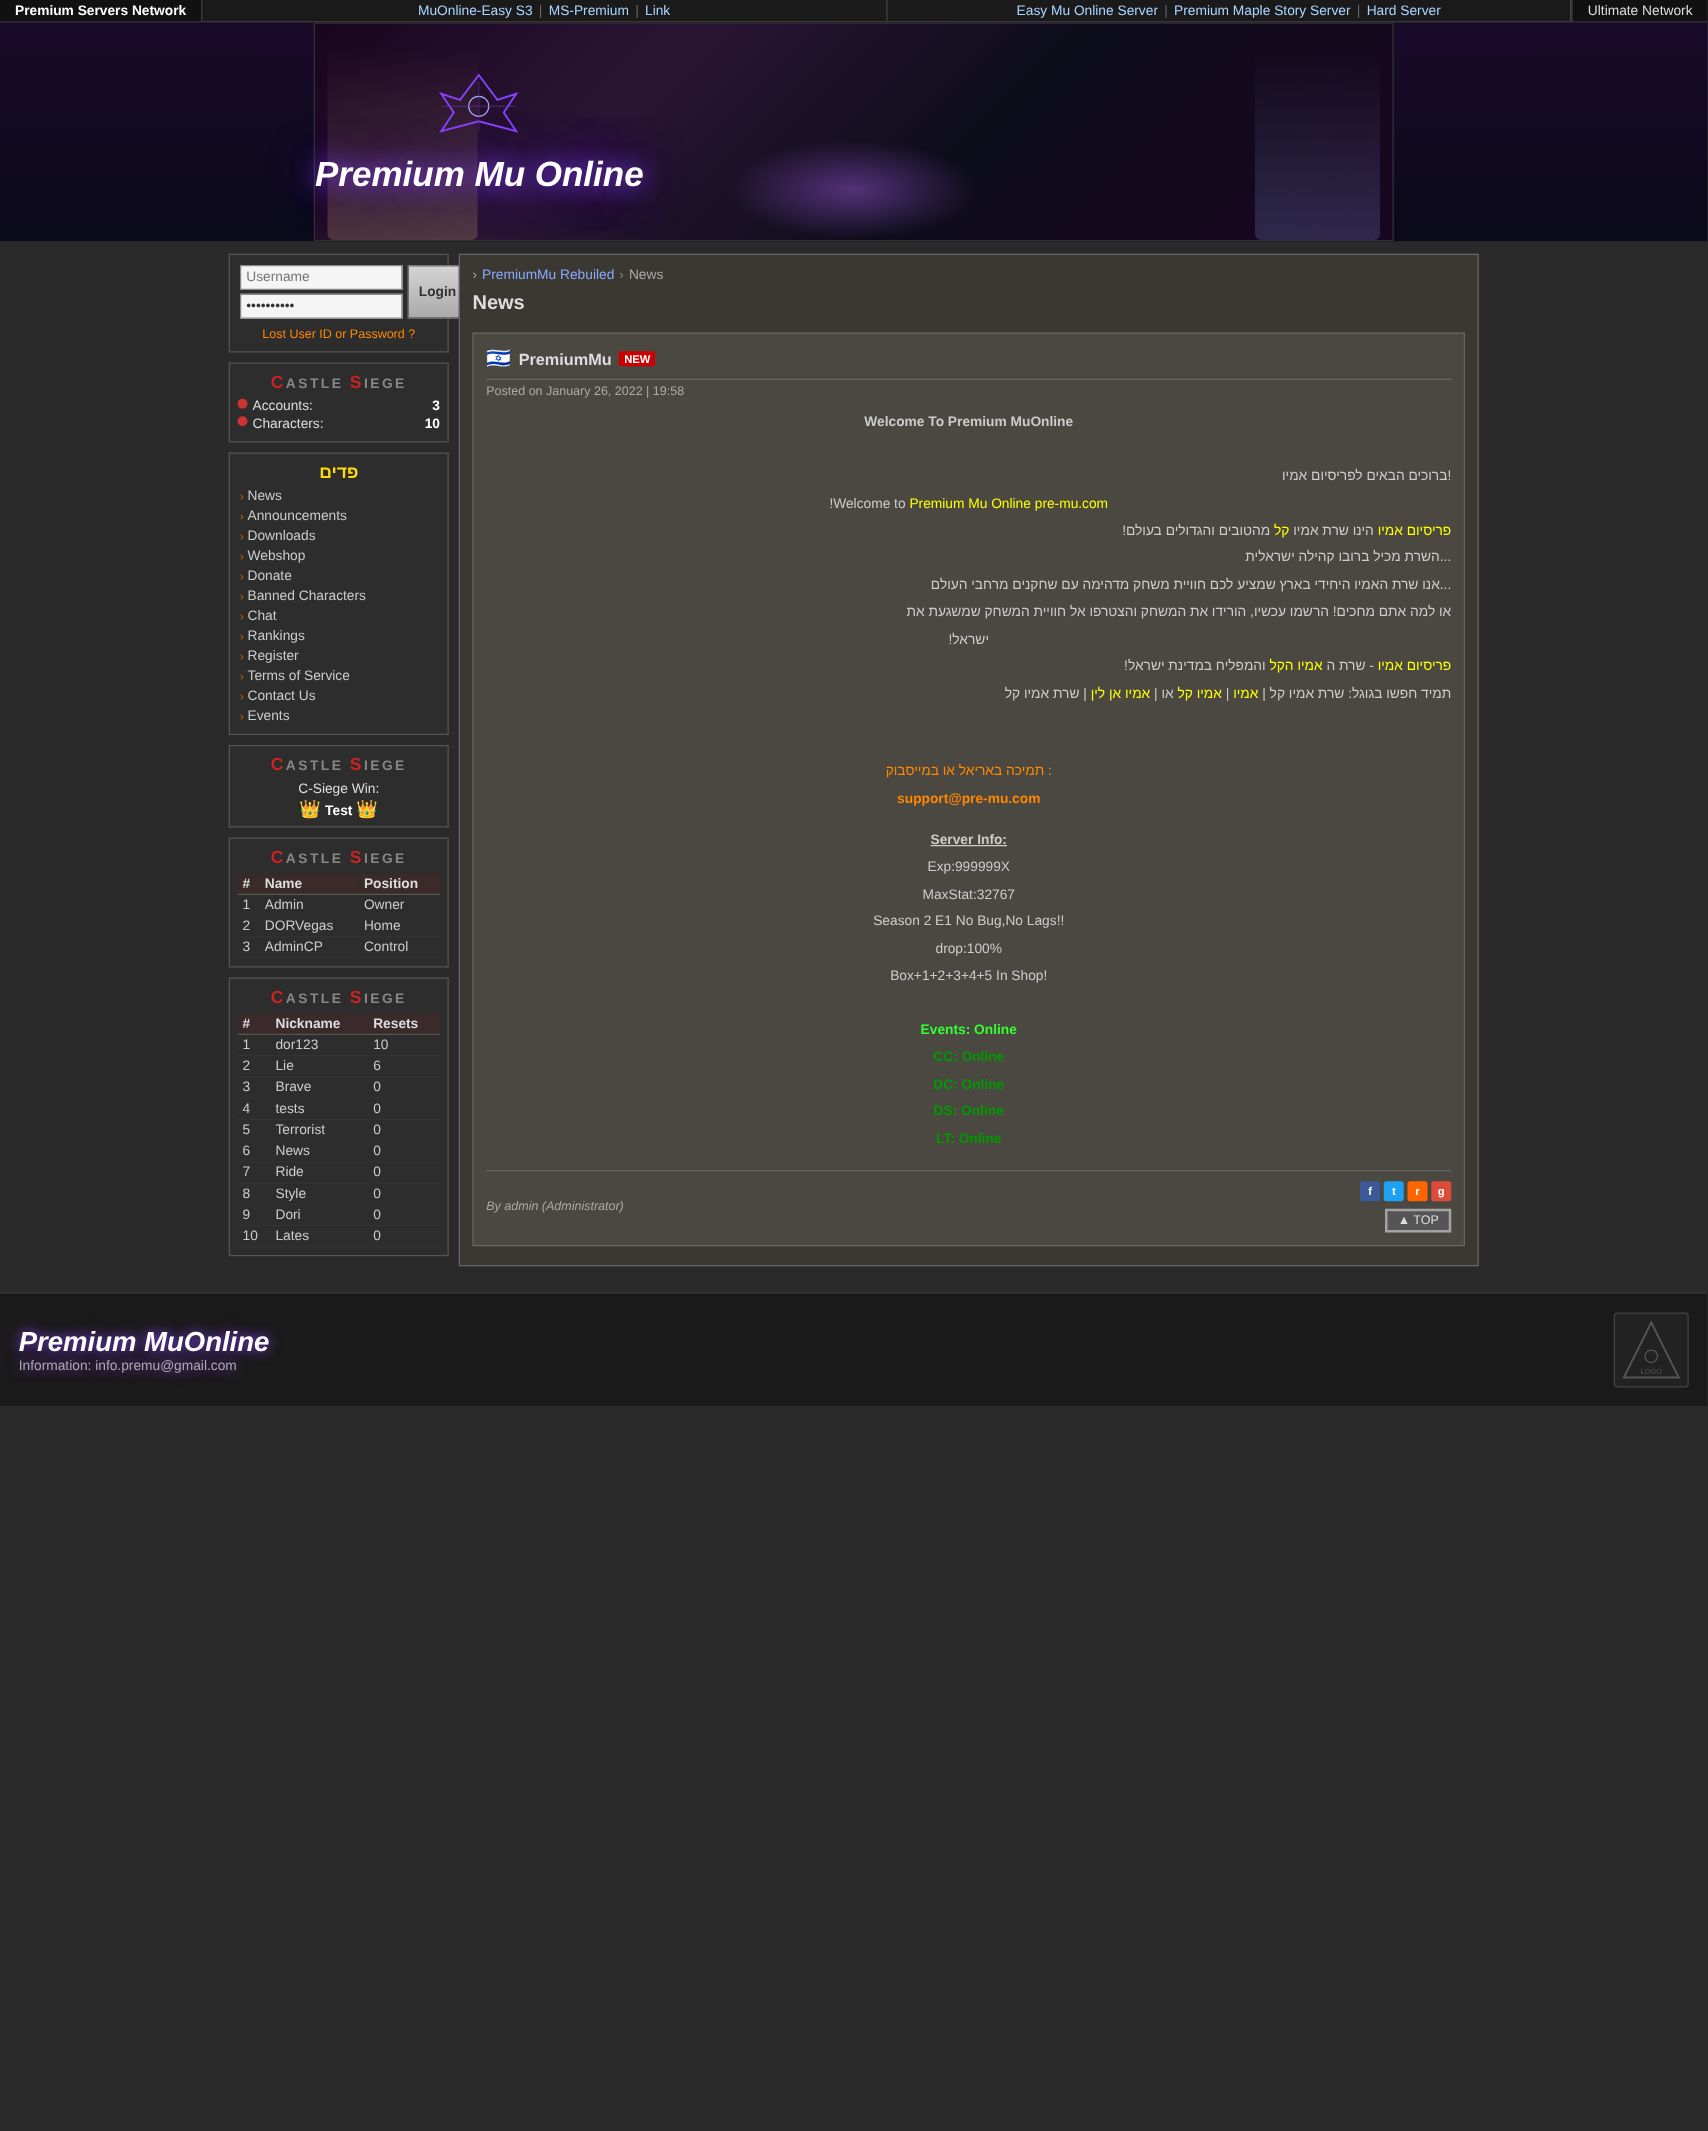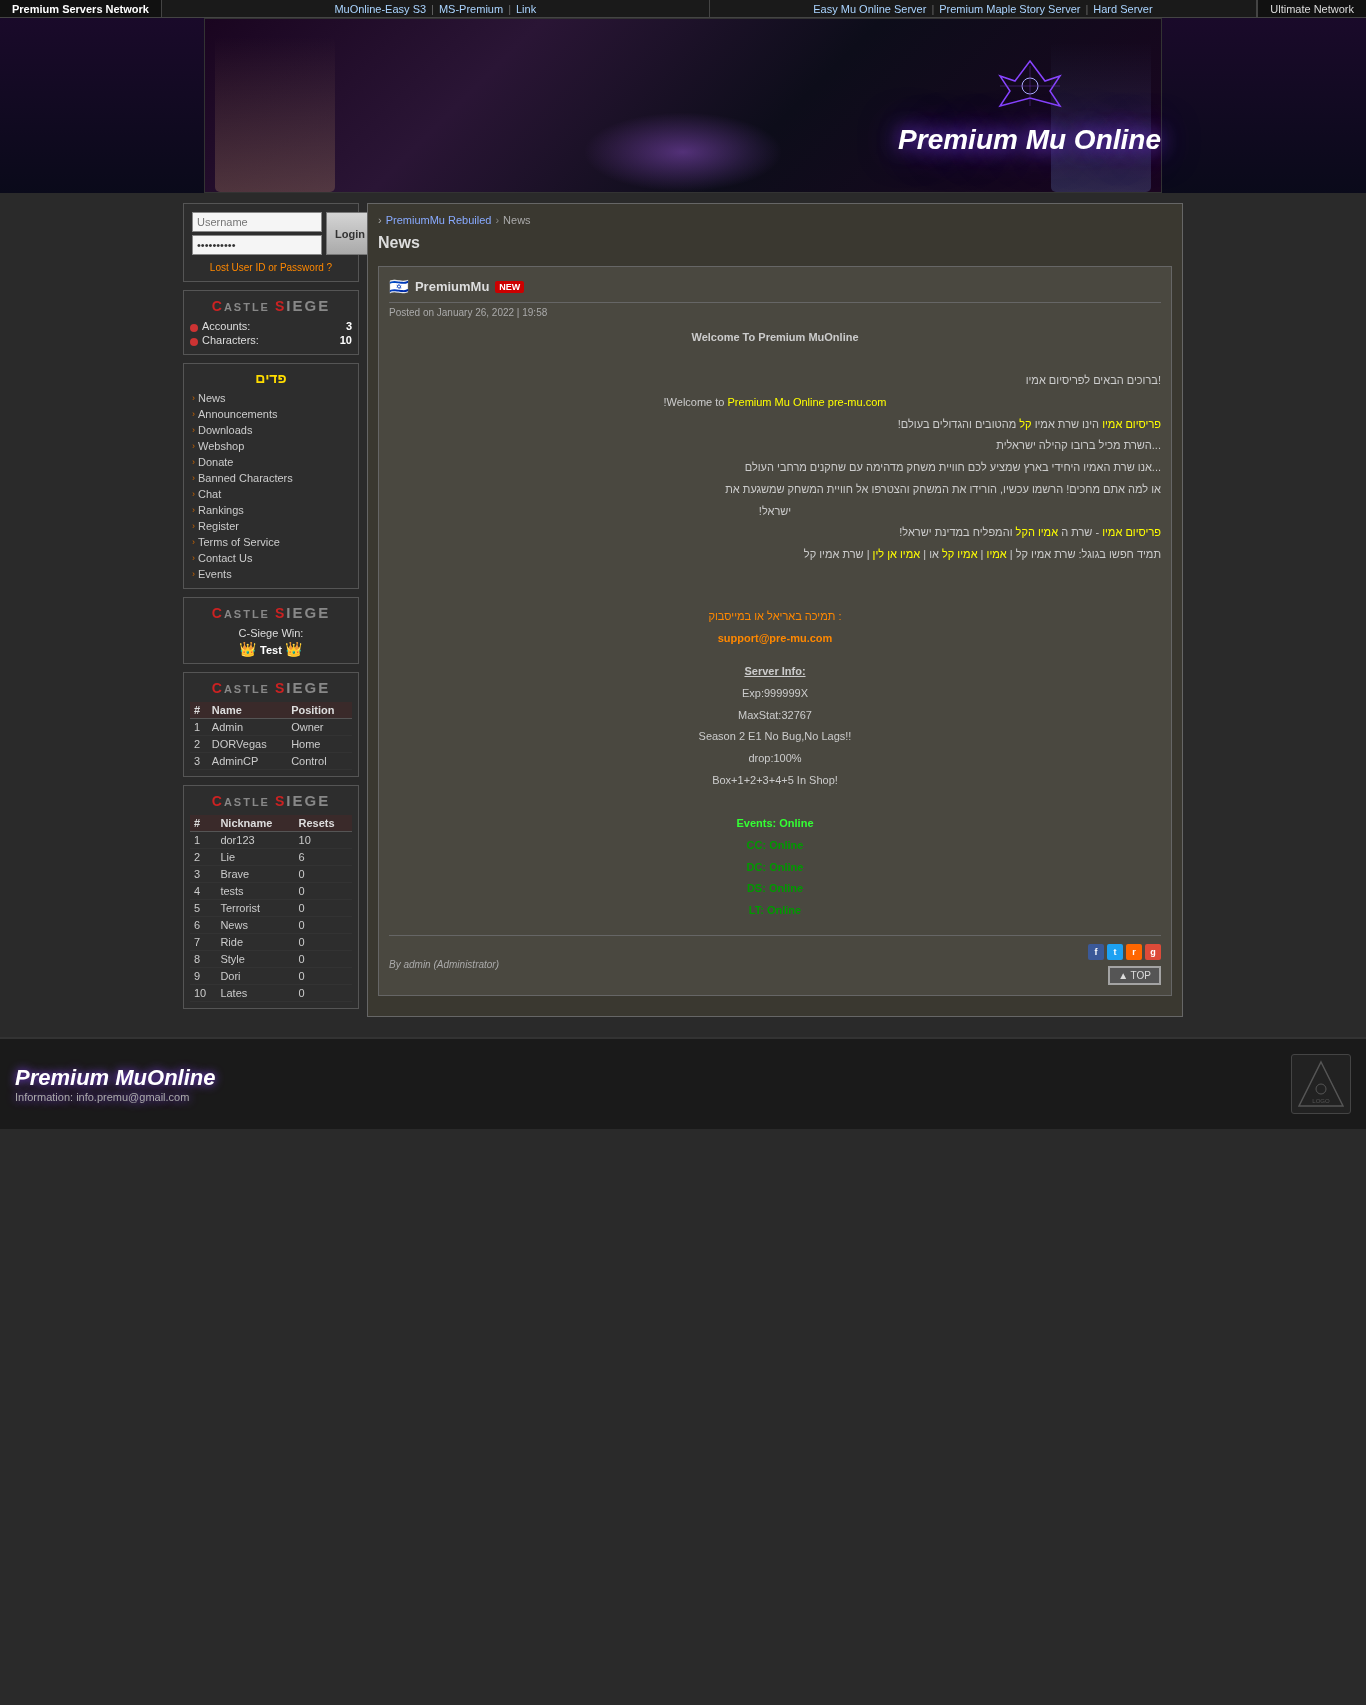--- a/index.html
+++ b/index.html
@@ -54,26 +54,26 @@
     #header-banner {
       background: linear-gradient(to bottom, #1a0a2a, #0a0a1a);
       height: 175px;
       display: flex;
       align-items: center;
       justify-content: center;
       position: relative;
       overflow: hidden;
     }
     #header-banner .banner-inner {
-      width: 958px;
+      width: 864px;
       height: 175px;
       background: linear-gradient(135deg, #1a0520 0%, #2a1535 30%, #0d0d1a 60%, #1a0520 100%);
       display: flex;
       align-items: center;
-      justify-content: flex-end;
+      justify-content: flex-start;
       position: relative;
       border: 1px solid #333;
     }
     .banner-logo-text {
       font-size: 28px;
       color: #fff;
       text-shadow: 0 0 20px #8844ff, 0 0 40px #4422aa;
       font-style: italic;
       font-weight: bold;
       z-index: 2;
@@ -177,25 +177,25 @@
       margin-bottom: 6px;
     }
     .cs-title {
       font-size: 14px;
       font-weight: bold;
       letter-spacing: 2px;
     }
     .cs-title .c-letter { color: #cc2222; }
     .cs-title .astle { color: #888; font-size: 11px; }
     .cs-title .s-letter { color: #cc2222; }
-    .cs-title .iege { color: #888; font-size: 15px; }
+    .cs-title .iege { color: #888; font-size: 11px; }
 
     .stat-row {
       display: flex;
-      align-items: flex-end;
+      align-items: flex-start;
       gap: 4px;
       margin: 2px 0;
       font-size: 11px;
       color: #ddd;
     }
     .stat-dot {
       width: 8px;
       height: 8px;
       border-radius: 50%;
       background: #cc3333;

